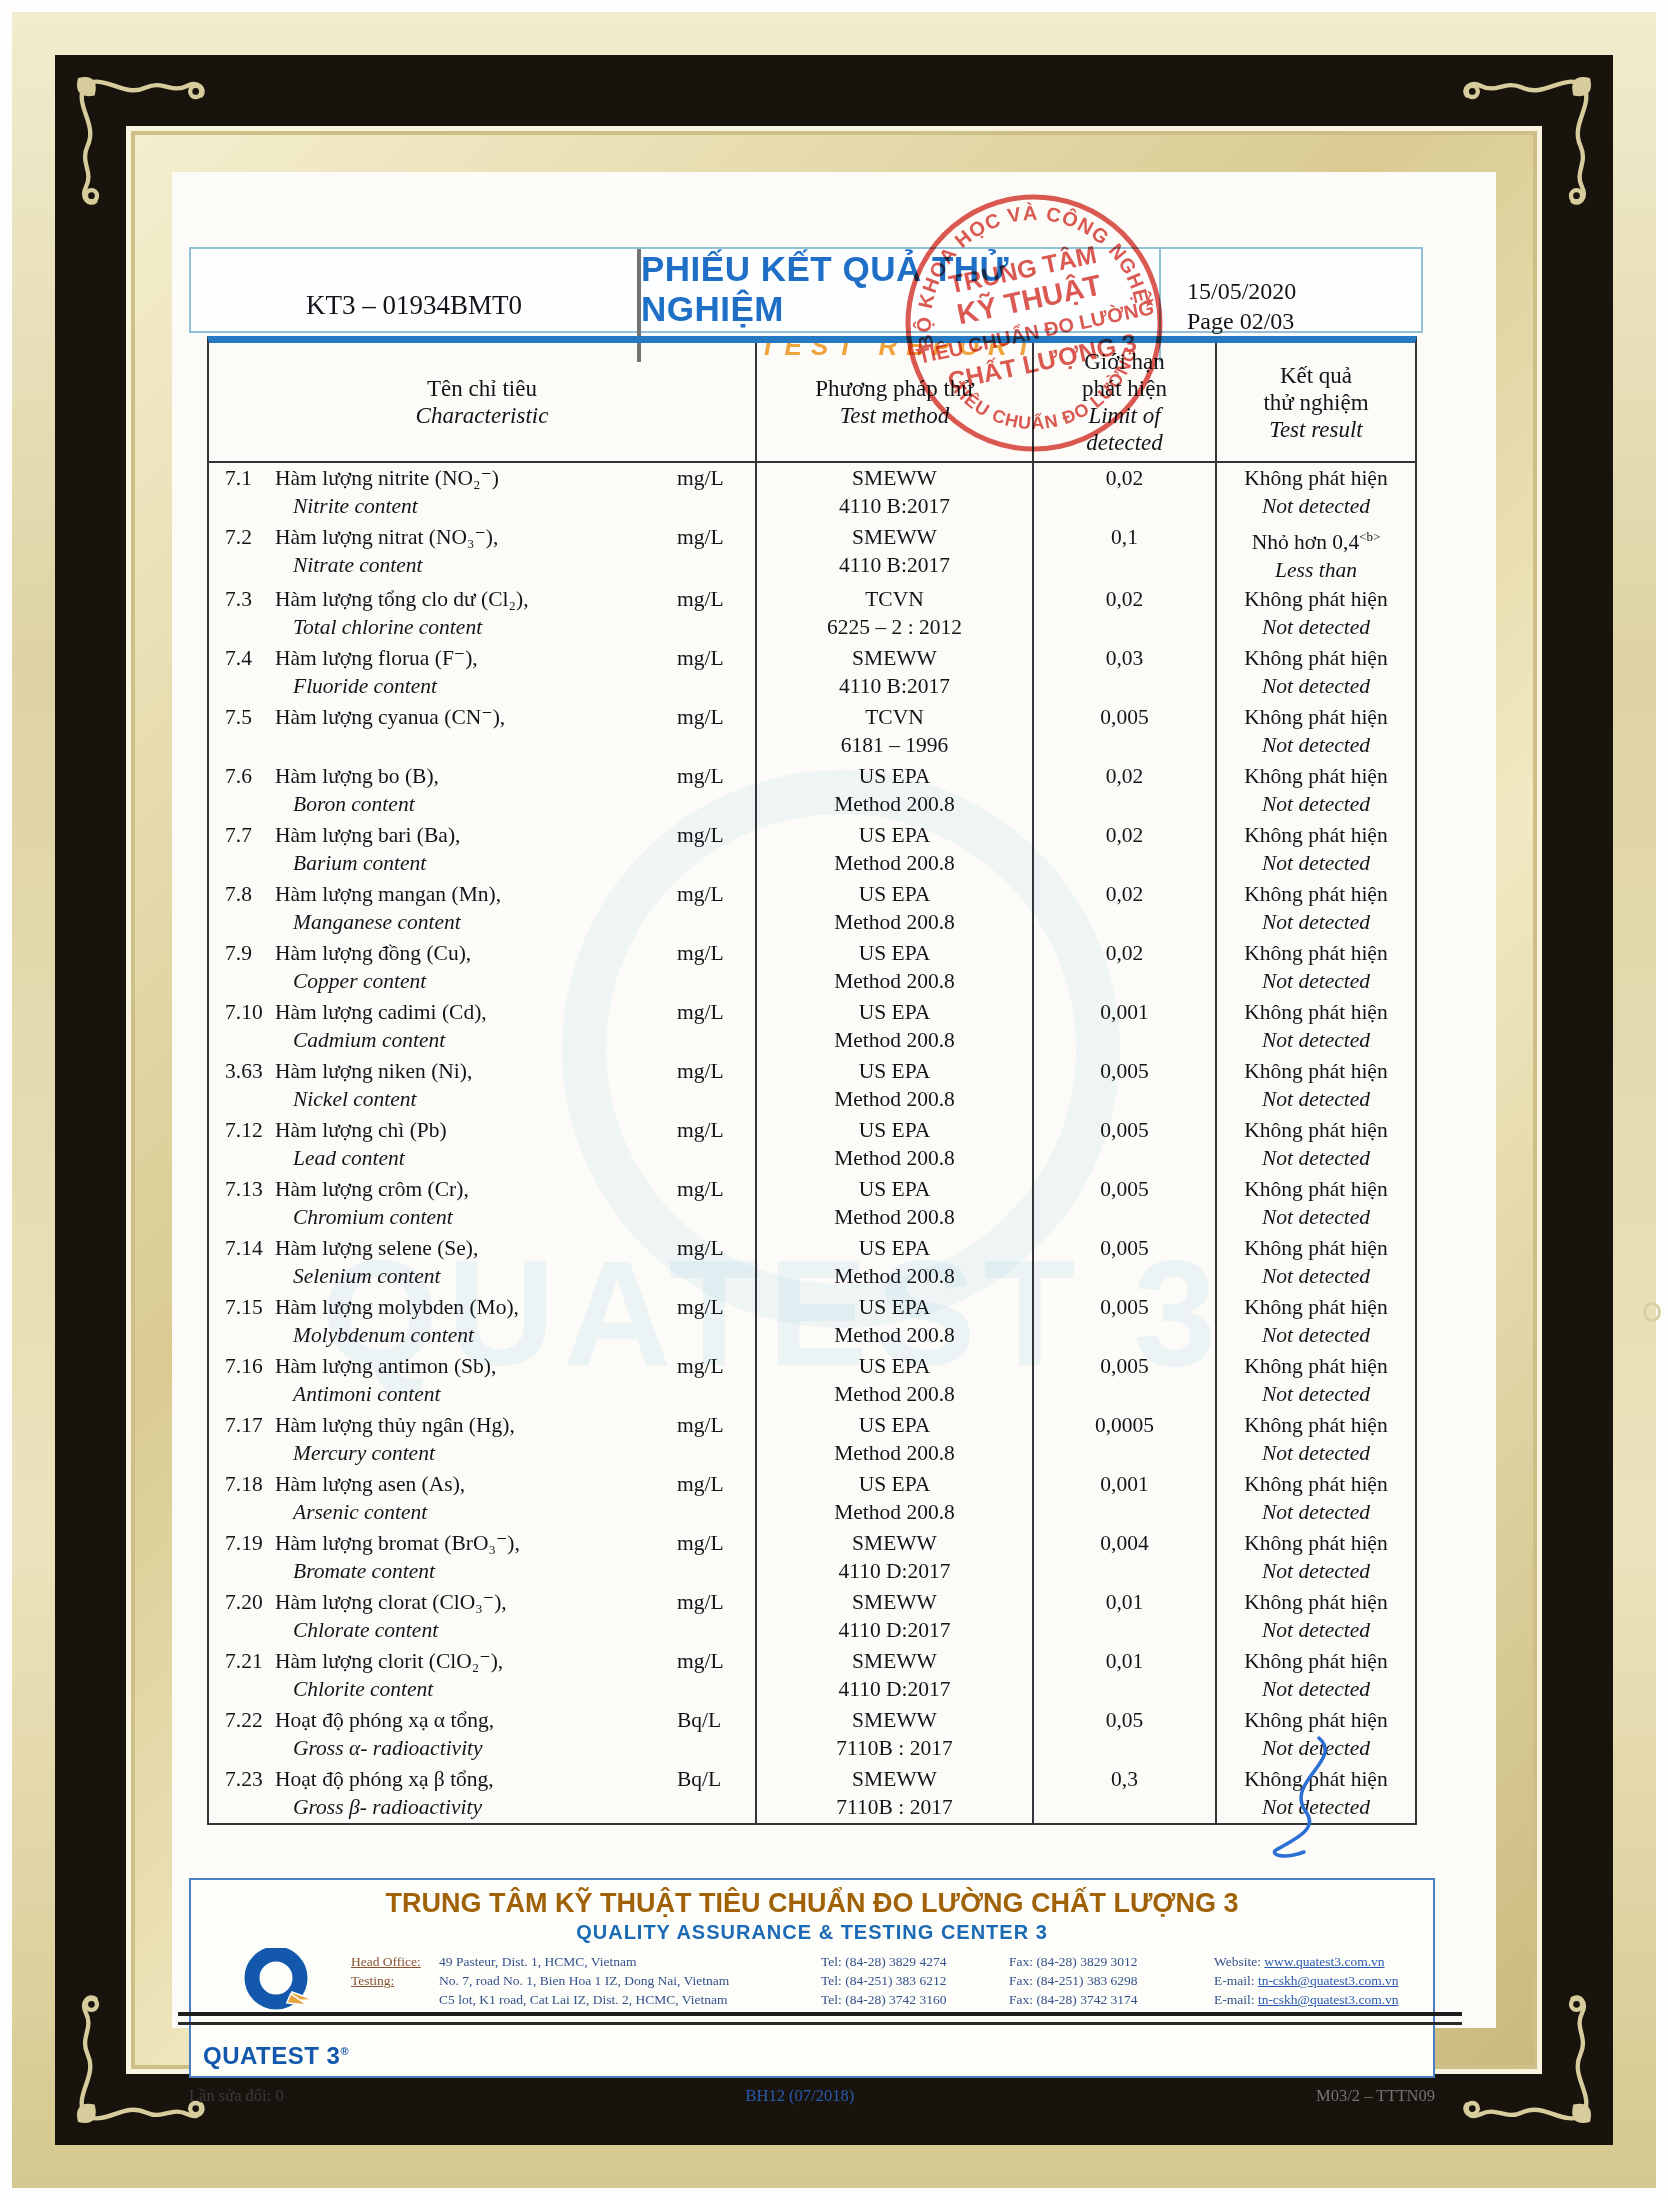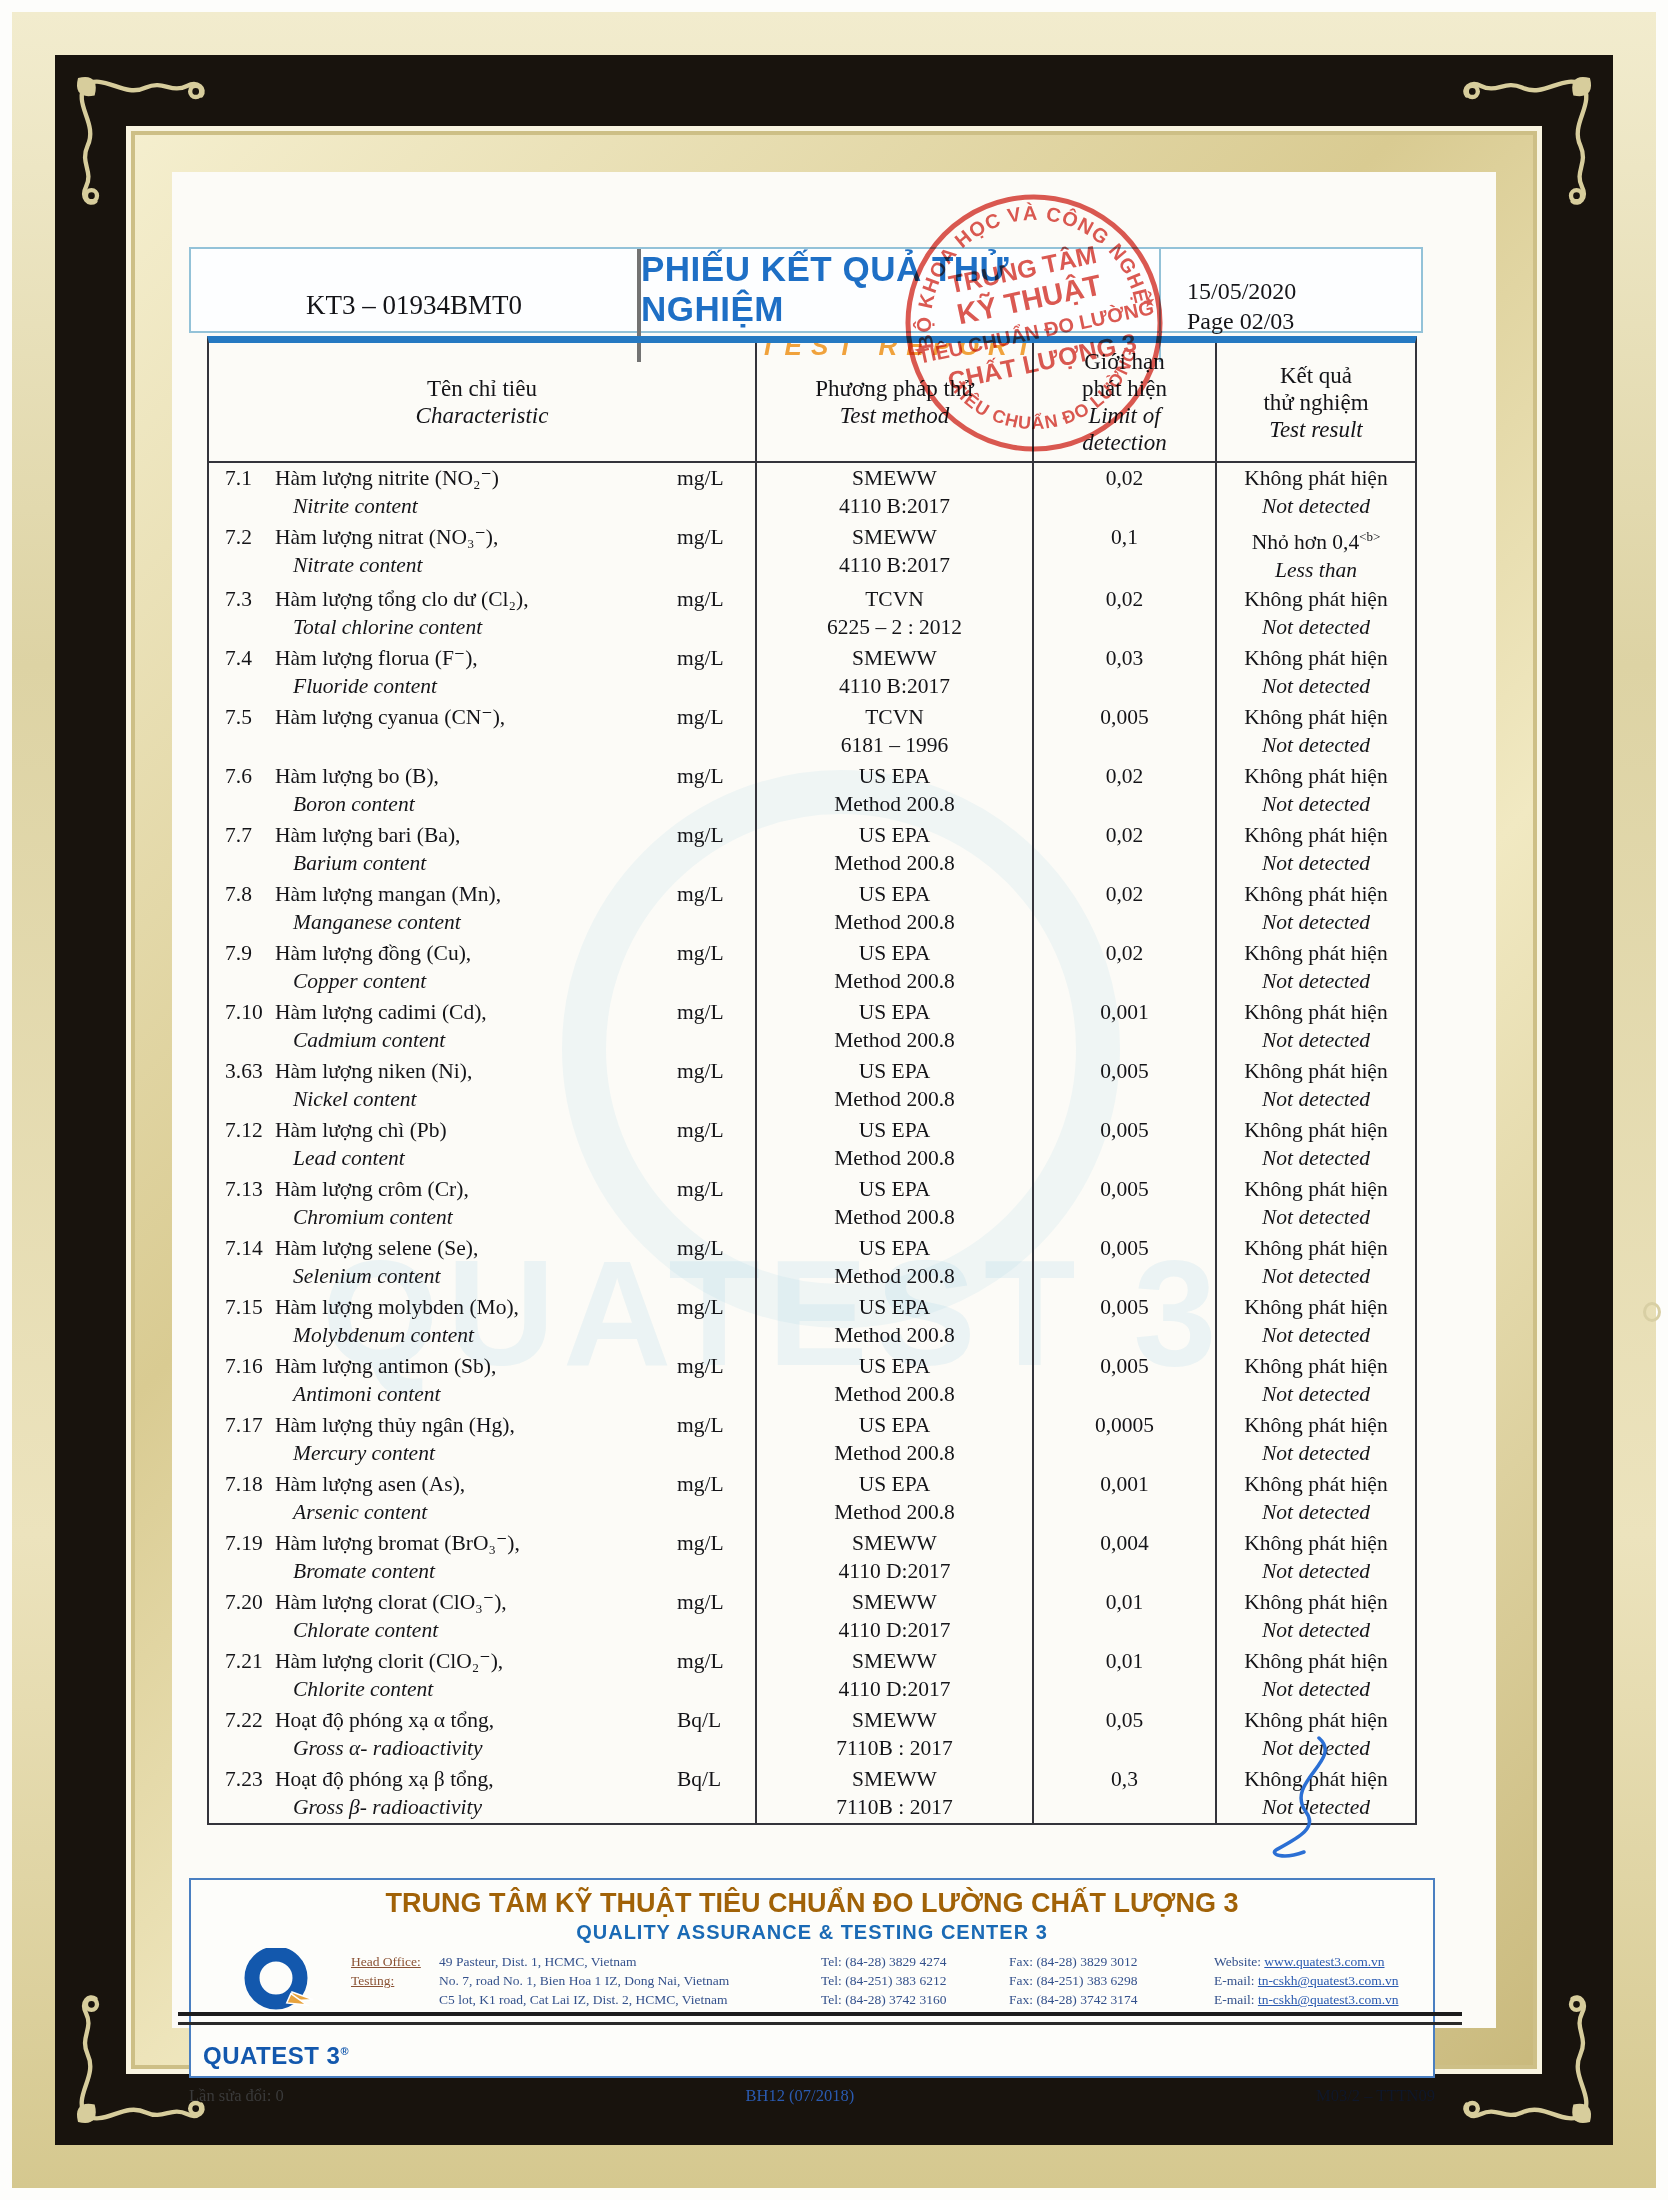--- a/index.html
+++ b/index.html
@@ -65,21 +65,21 @@
   .fbottom{display:flex;margin-top:4px;}
   .flogo{width:150px;text-align:center;}
   .flogo-text{font-family:"Liberation Sans","DejaVu Sans",sans-serif;font-weight:bold;font-size:24px;color:#1358ad;letter-spacing:.5px;margin-top:24px;}
   .flogo-text sup{font-size:11px;}
   .addr-block{flex:1;font-size:13.5px;line-height:19px;color:#34518c;padding-top:4px;}
   .arow{display:flex;}
   .flabel{width:88px;color:#8a5234;text-decoration:underline;}
   .faddr{width:382px;} .ftel{width:188px;} .ffax{width:205px;}
   .fextra .xv{text-decoration:underline;color:#2a5ab0;}
   .bottom-bar{margin-top:8px;width:1246px;display:flex;justify-content:space-between;font-size:16.5px;}
-  .bb-left{color:#3a3a3a;} .bb-center{color:#2a5ab0;} .bb-right{color:#0f172a;}
+  .bb-left{color:#3a3a3a;} .bb-center{color:#2a5ab0;} .bb-right{color:#737373;}
 </style>
 </head>
 <body>
 
 <div class="photo">
   <div class="f1"></div>
   <div class="f2">
     <svg class="orn tl" viewBox="0 0 190 190">
       <g stroke="#d7cd9c" stroke-width="5.5" fill="none" stroke-linecap="round">
         <path d="M20,24 C48,6 70,40 100,26 C122,16 132,34 152,24 C166,17 176,28 170,36"></path>
@@ -144,21 +144,21 @@
           <div class="en">Characteristic</div>
         </div>
         <div class="hc bcell">
           <div>Phương pháp thử</div>
           <div class="en">Test method</div>
         </div>
         <div class="hc bcell">
           <div>Giới hạn</div>
           <div>phát hiện</div>
           <div class="en">Limit of</div>
-          <div class="en">detection</div>
+          <div class="en">detected</div>
         </div>
         <div class="hc">
           <div>Kết quả</div>
           <div>thử nghiệm</div>
           <div class="en">Test result</div>
         </div>
 
   <div class="trow">
     <div class="cell bcell c1">
       <div class="l1">

